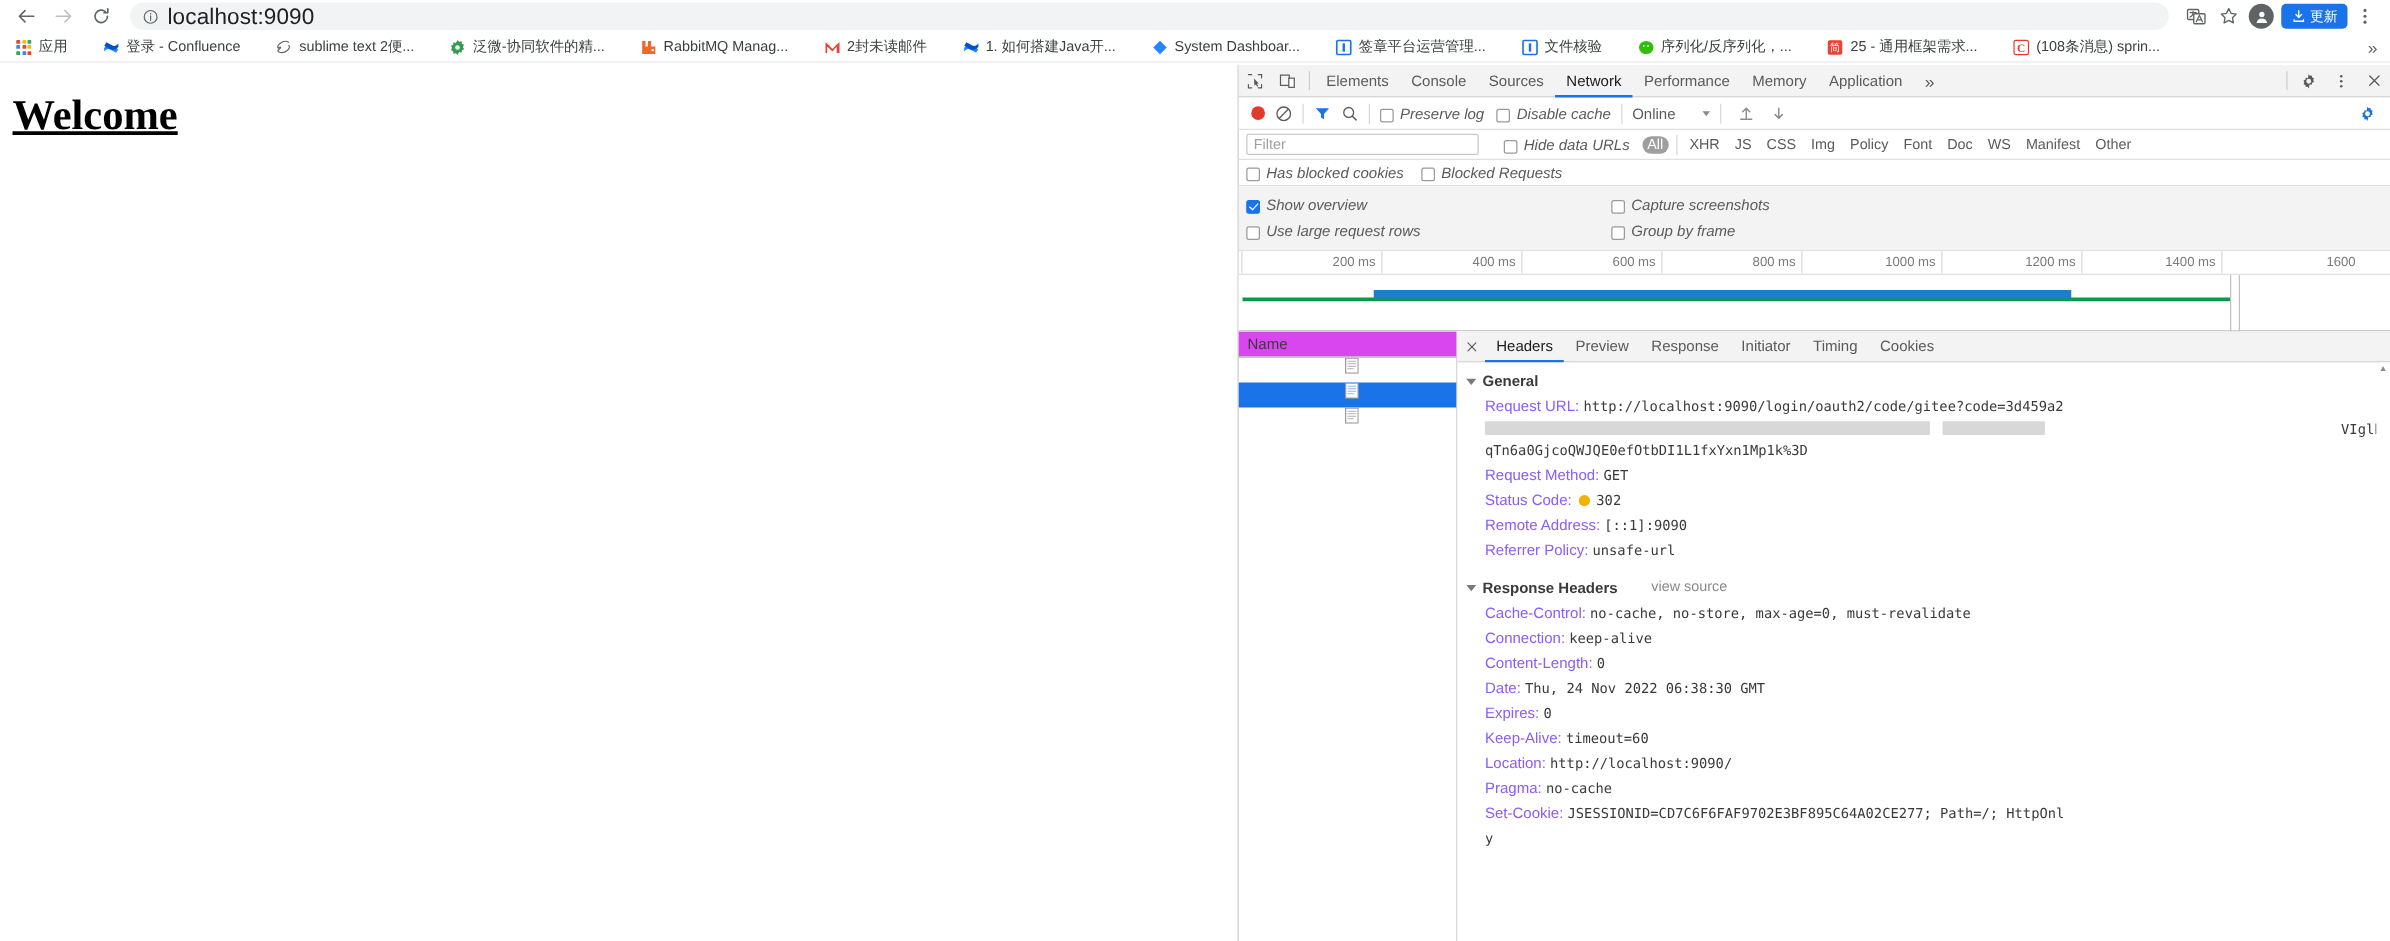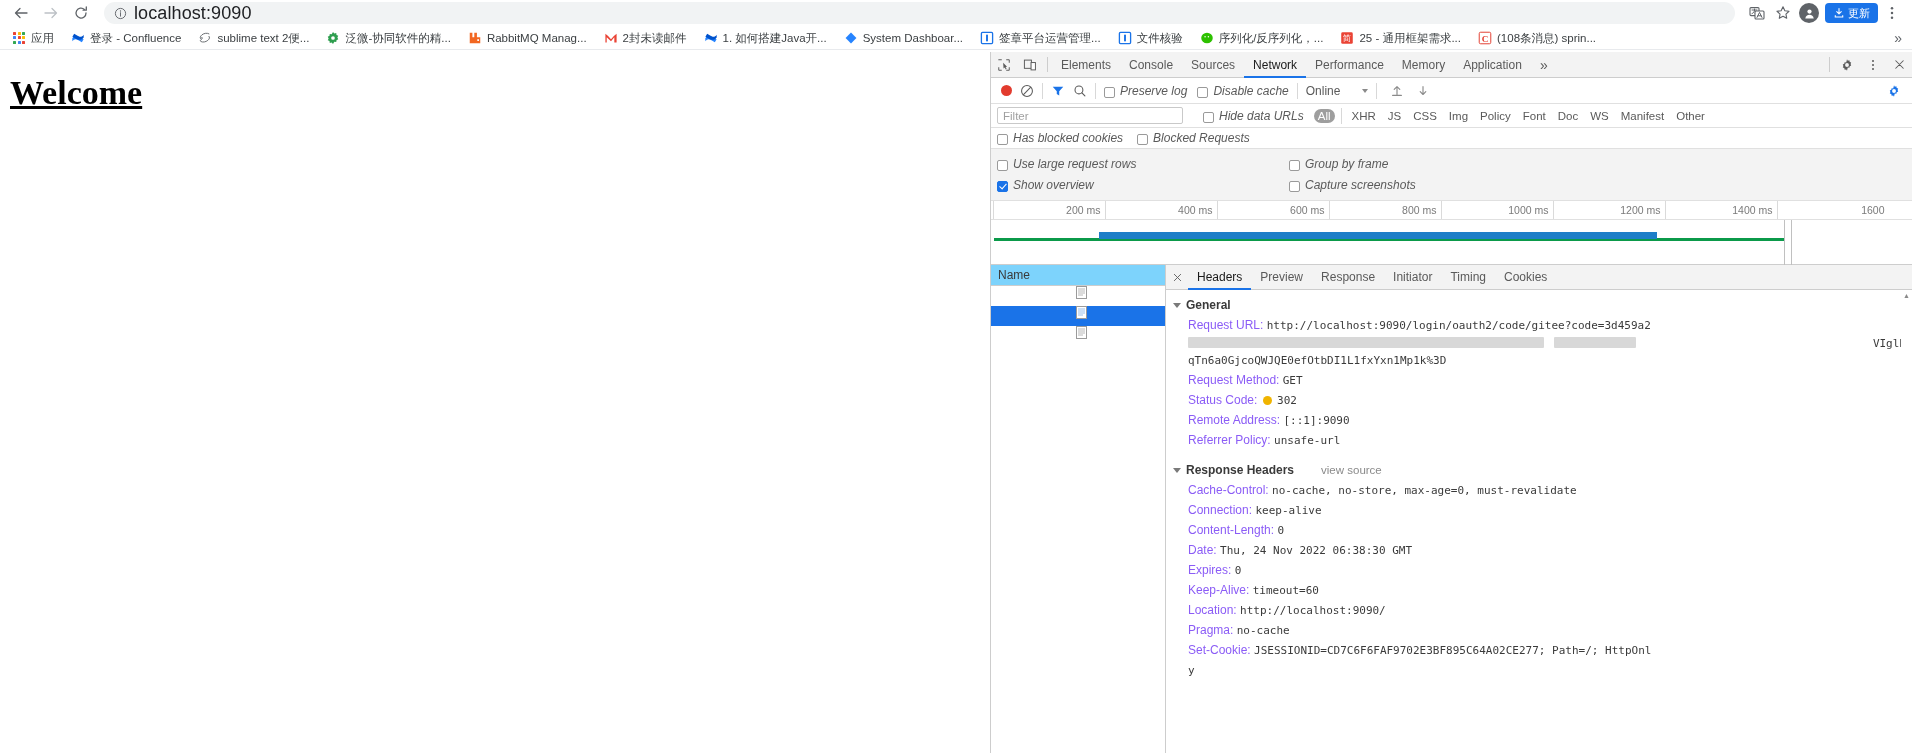--- a/index.html
+++ b/index.html
@@ -70,21 +70,21 @@
     margin-left: 2px;
     white-space:nowrap;
   }
 
   
   .bookmarks {
     height: 24px;
     display: flex;
     align-items: center;
     padding: 0 6px;
-    gap: 5px;
+    gap: 16px;
     border-bottom: 1px solid #e8eaed;
     overflow: hidden;
     position: relative;
   }
   .bm {
     display:flex; align-items:center;
     gap: 5px;
     padding: 2px 6px;
     border-radius: 4px;
     font-size: 11.5px;
@@ -250,21 +250,21 @@
 
   .dt-split { display:flex; flex:1; min-height:0; }
   .req-list {
     width: 175px;
     border-right: 1px solid #cdcdcd;
     display:flex; flex-direction:column;
     flex:none;
   }
   .req-head {
     height: 21px;
-    background:#7dd3fc;
+    background:#d946ef;
     border-bottom:1px solid #cdcdcd;
     display:flex;align-items:center;
     padding-left: 7px;
     font-size: 12px;
     color:#3a3a3a;
   }
   .req-row {
     height: 20px;
     display:flex; align-items:center;
     gap: 6px;
@@ -677,42 +677,42 @@
       <label class="cbrow">
         <span class="cb"></span>
         <span class="cb-lbl">Blocked Requests</span>
       </label>
     </div>
 
     <div class="dt-settings">
       <div class="set-row">
         <div class="set-col">
           <label class="cbrow">
+            <span class="cb checked"></span>
+            <span class="cb-lbl">Show overview</span>
+          </label>
+        </div>
+        <div class="set-col">
+          <label class="cbrow">
+            <span class="cb"></span>
+            <span class="cb-lbl">Capture screenshots</span>
+          </label>
+        </div>
+      </div>
+      <div class="set-row">
+        <div class="set-col">
+          <label class="cbrow">
             <span class="cb"></span>
             <span class="cb-lbl">Use large request rows</span>
           </label>
         </div>
         <div class="set-col">
           <label class="cbrow">
             <span class="cb"></span>
             <span class="cb-lbl">Group by frame</span>
-          </label>
-        </div>
-      </div>
-      <div class="set-row">
-        <div class="set-col">
-          <label class="cbrow">
-            <span class="cb checked"></span>
-            <span class="cb-lbl">Show overview</span>
-          </label>
-        </div>
-        <div class="set-col">
-          <label class="cbrow">
-            <span class="cb"></span>
-            <span class="cb-lbl">Capture screenshots</span>
           </label>
         </div>
       </div>
     </div>
 
     <div class="dt-overview">
       <div class="ov-ruler">
         <div class="ov-tick" style="left:1.5px;width:112px">200 ms</div>
         <div class="ov-tick" style="left:113.5px;width:112px">400 ms</div>
         <div class="ov-tick" style="left:225.5px;width:112px">600 ms</div>

